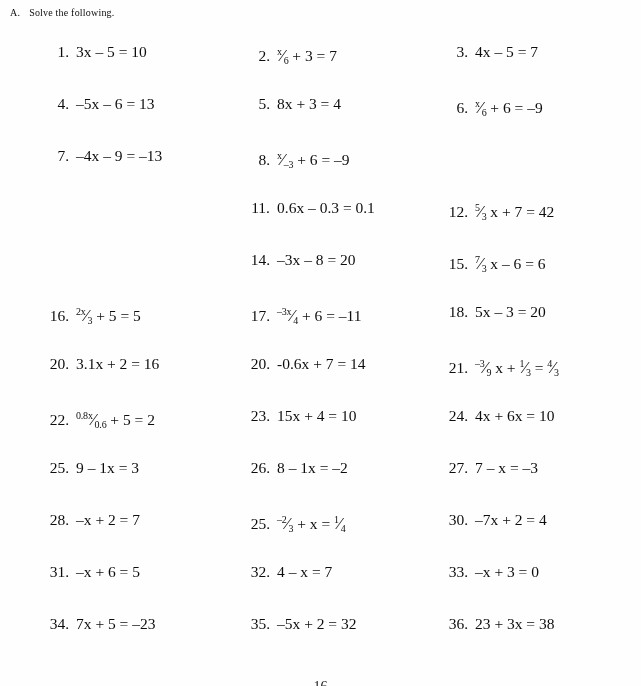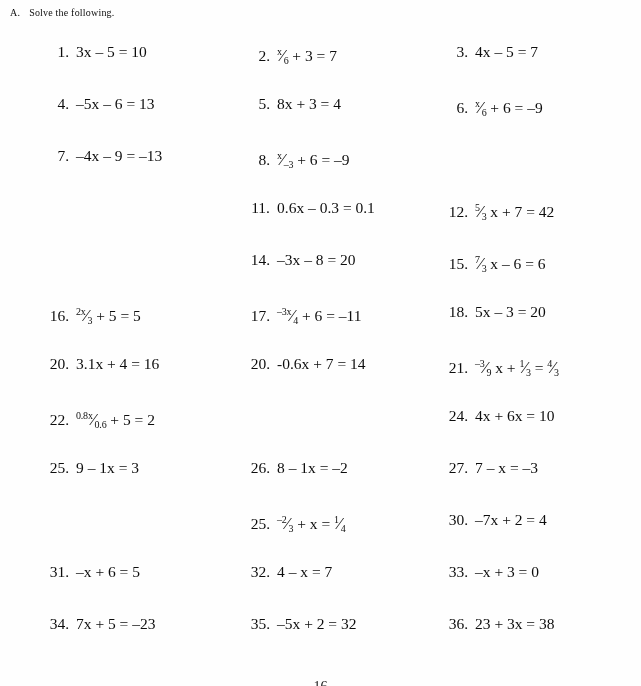--- a/index.html
+++ b/index.html
@@ -134,34 +134,36 @@
       <div class="row">
         <div class="cell c1"><span class="num">14.</span><span class="eq"><span>–3x – 8  =  20</span></span></div>
         <div class="cell c2"><span class="num">15.</span><span class="eq"><span class="frac"><span class="nu">7</span><span class="bar">⁄</span><span class="de">3</span></span><span> x – 6  =  6</span></span></div>
       </div>
       <div class="row">
         <div class="cell c0"><span class="num">16.</span><span class="eq"><span class="frac"><span class="nu">2x</span><span class="bar">⁄</span><span class="de">3</span></span><span> + 5  =  5</span></span></div>
         <div class="cell c1"><span class="num">17.</span><span class="eq"><span class="frac"><span class="nu">–3x</span><span class="bar">⁄</span><span class="de">4</span></span><span> + 6  =  –11</span></span></div>
         <div class="cell c2"><span class="num">18.</span><span class="eq"><span>5x – 3  =  20</span></span></div>
       </div>
       <div class="row">
-        <div class="cell c0"><span class="num">20.</span><span class="eq"><span>3.1x + 4  =  16</span></span></div>
+        <div class="cell c0"><span class="num">20.</span><span class="eq"><span>3.1x + 2  =  16</span></span></div>
         <div class="cell c1"><span class="num">20.</span><span class="eq"><span>-0.6x + 7  =  14</span></span></div>
         <div class="cell c2"><span class="num">21.</span><span class="eq"><span class="frac"><span class="nu">–3</span><span class="bar">⁄</span><span class="de">9</span></span><span> x + </span><span class="frac"><span class="nu">1</span><span class="bar">⁄</span><span class="de">3</span></span><span>  =  </span><span class="frac"><span class="nu">4</span><span class="bar">⁄</span><span class="de">3</span></span></span></div>
       </div>
       <div class="row">
         <div class="cell c0"><span class="num">22.</span><span class="eq"><span class="frac"><span class="nu">0.8x</span><span class="bar">⁄</span><span class="de">0.6</span></span><span> + 5  =  2</span></span></div>
+        <div class="cell c1"><span class="num">23.</span><span class="eq"><span>15x + 4  =  10</span></span></div>
         <div class="cell c2"><span class="num">24.</span><span class="eq"><span>4x + 6x  =  10</span></span></div>
       </div>
       <div class="row">
         <div class="cell c0"><span class="num">25.</span><span class="eq"><span>9 – 1x  =  3</span></span></div>
         <div class="cell c1"><span class="num">26.</span><span class="eq"><span>8 – 1x  =  –2</span></span></div>
         <div class="cell c2"><span class="num">27.</span><span class="eq"><span>7 – x  =  –3</span></span></div>
       </div>
       <div class="row">
+        <div class="cell c0"><span class="num">28.</span><span class="eq"><span>–x + 2  =  7</span></span></div>
         <div class="cell c1"><span class="num">25.</span><span class="eq"><span class="frac"><span class="nu">–2</span><span class="bar">⁄</span><span class="de">3</span></span><span> + x  =  </span><span class="frac"><span class="nu">1</span><span class="bar">⁄</span><span class="de">4</span></span></span></div>
         <div class="cell c2"><span class="num">30.</span><span class="eq"><span>–7x + 2  =  4</span></span></div>
       </div>
       <div class="row">
         <div class="cell c0"><span class="num">31.</span><span class="eq"><span>–x + 6  =  5</span></span></div>
         <div class="cell c1"><span class="num">32.</span><span class="eq"><span>4 – x  =  7</span></span></div>
         <div class="cell c2"><span class="num">33.</span><span class="eq"><span>–x + 3  =  0</span></span></div>
       </div>
       <div class="row">
         <div class="cell c0"><span class="num">34.</span><span class="eq"><span>7x + 5  =  –23</span></span></div>

